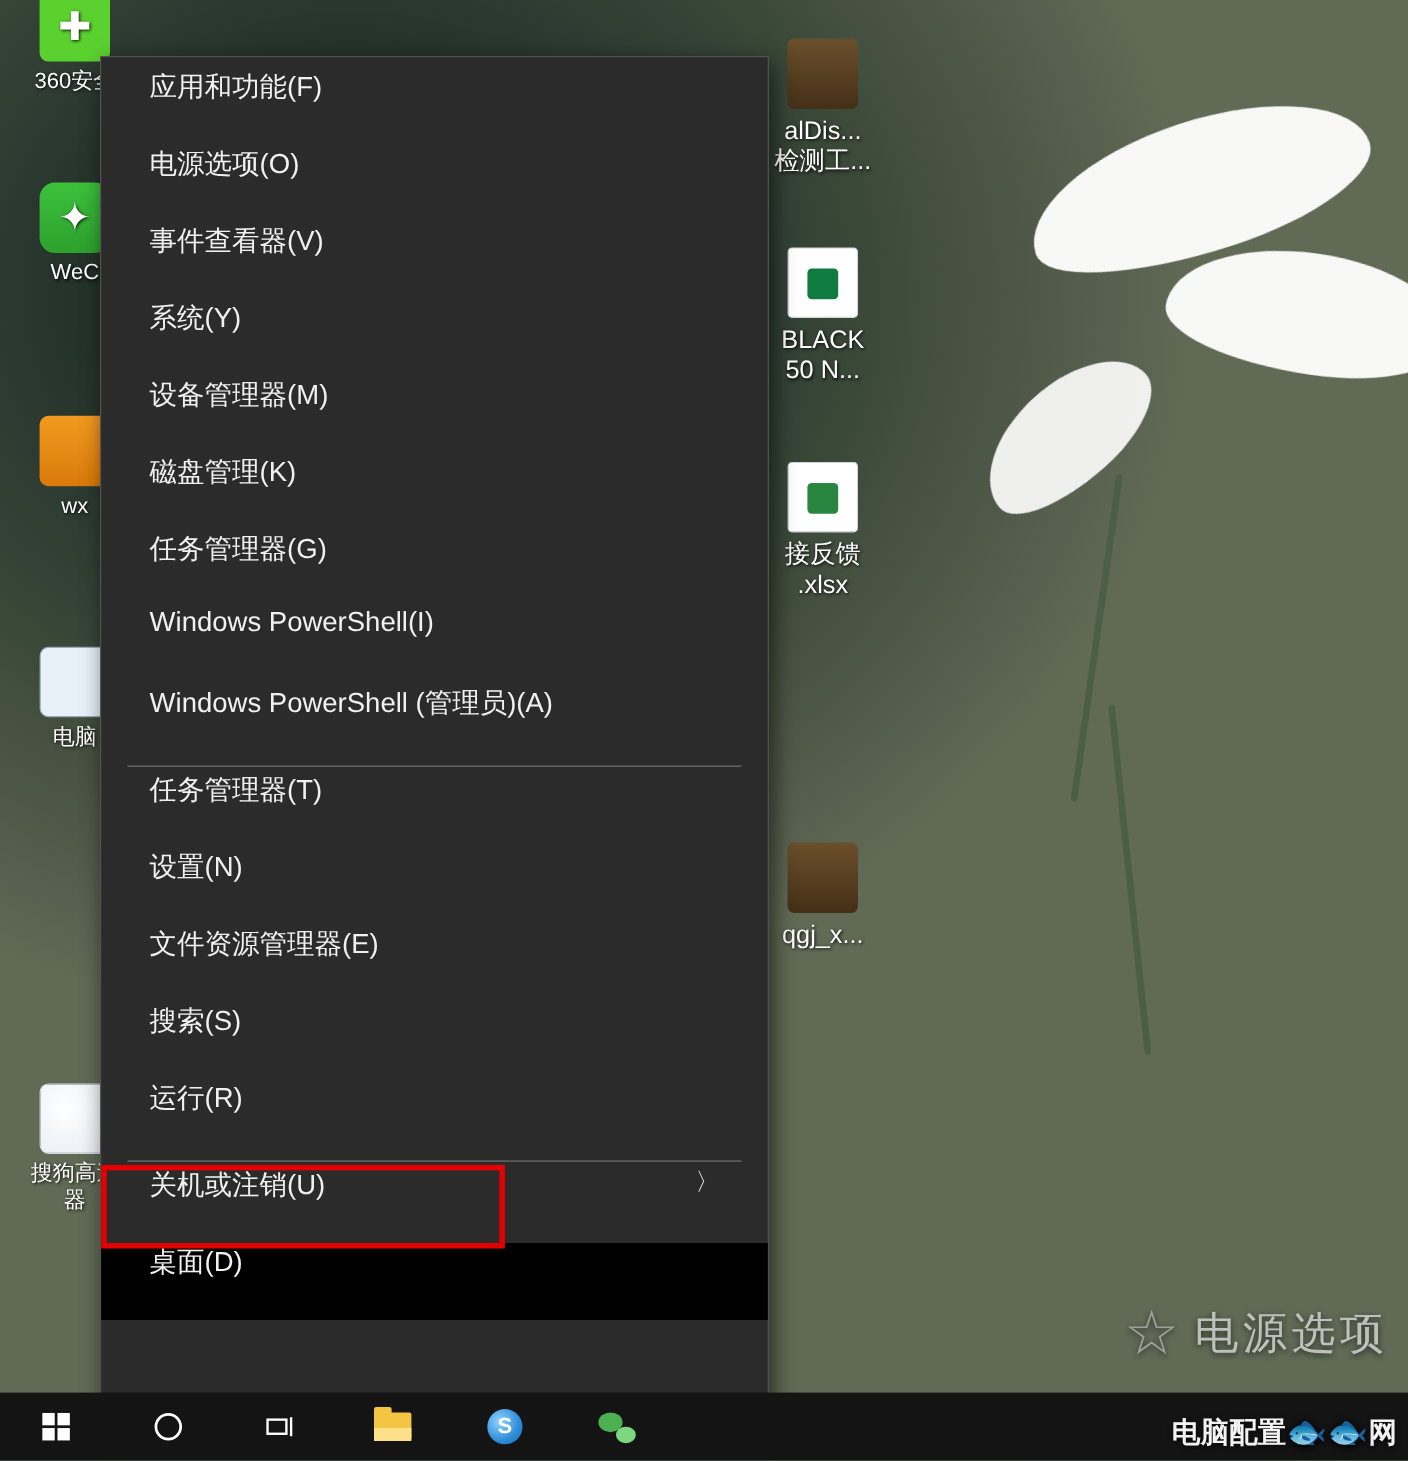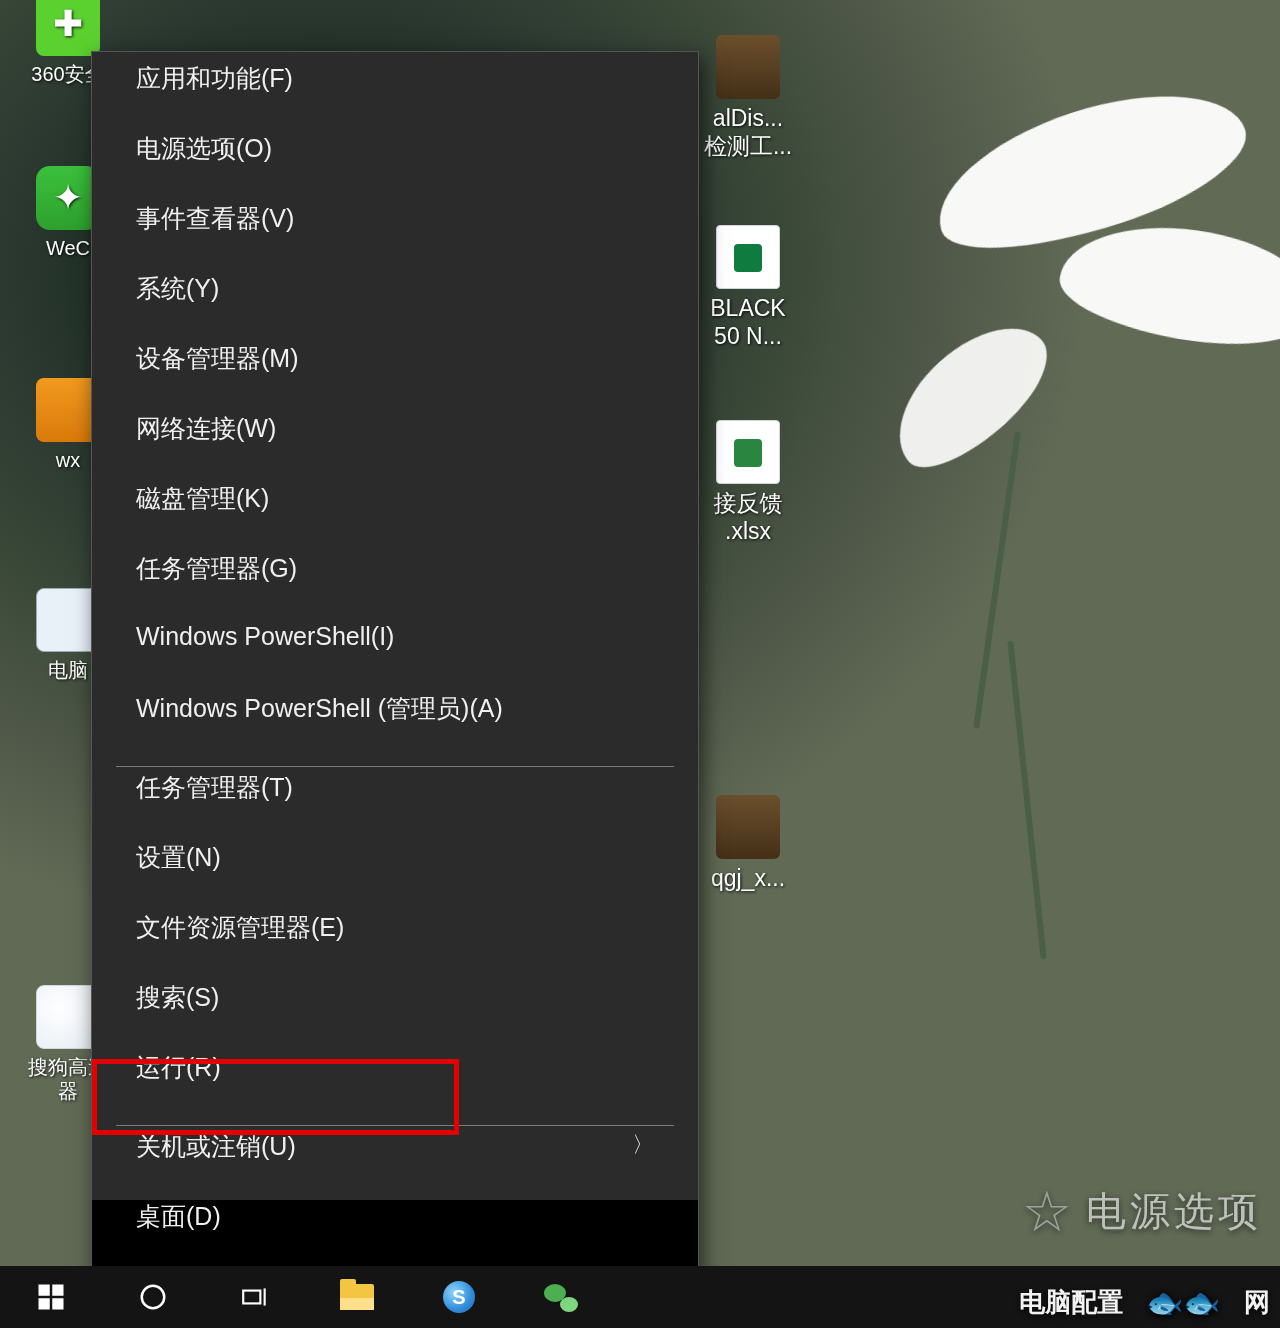--- a/index.html
+++ b/index.html
@@ -50,21 +50,21 @@
   .dd1 .ic { background: linear-gradient(#6b4f2c,#442f17); }
   .dd2 { left: 693px; top: 225px; }
   .dd2 .ic { background: #fff; border:1px solid #d0d6dc; border-radius: 4px; }
   .dd2 .ic::before { content:""; display:block; width:28px; height:28px; background:#0f7b3e; margin: 18px auto 0; border-radius:4px; }
   .dd3 { left: 693px; top: 420px; }
   .dd3 .ic { background: #fff; border:1px solid #d0d6dc; border-radius: 4px; }
   .dd3 .ic::before { content:""; display:block; width:28px; height:28px; background:#2a8540; margin: 18px auto 0; border-radius:4px; }
   .dd4 { left: 693px; top: 600px; }
   .dd4 .ic { background: #fff; border:1px solid #d0d6dc; border-radius: 4px; }
   .dd4 .ic::before { content:""; display:block; width:28px; height:28px; background:#2b579a; margin: 18px auto 0; border-radius:4px; }
-  .dd5 { left: 693px; top: 795px; }
+  .dd5 { left: 693px; top: 766px; }
   .dd5 .ic { background: linear-gradient(#6b4f2c,#442f17); }
 
   
   .winx {
     position: absolute; left: 91px; top: 51px; width: 608px; height: 1255px;
     background: #2b2b2b; border: 1px solid #555; box-shadow: 4px 6px 20px rgba(0,0,0,0.6);
   }
   .winx .item {
     display: flex; align-items: flex-start; justify-content: space-between;
     padding: 0 44px; height: 70px; font-size: 25px; color: #f0f0f0; cursor: default;
@@ -97,21 +97,21 @@
     display:flex; align-items:center; justify-content:center; color:#fff; font-weight:bold; font-size:20px;
   }
   .tb-btn .wechat { width:34px; height:30px; position: relative; }
   .tb-btn .wechat .b1 { position:absolute; width:22px; height:18px; background:#4caf50; border-radius:50%; left:0; top:2px; }
   .tb-btn .wechat .b2 { position:absolute; width:18px; height:15px; background:#7ed67e; border-radius:50%; right:0; bottom:0; }
 
   
   .wm1 {
     position: absolute; right: 10px; bottom: 8px; color: #fff; opacity: 0.95;
     font-size: 26px; font-weight: 600; text-shadow: 0 2px 6px rgba(0,0,0,0.8);
-    display:flex; align-items:center; gap:23px;text-align:right;
+    display:flex; align-items:center; gap:0;text-align:right;
   }
   .wm1 .fish { font-size: 30px; color: #2fa0ff; filter: drop-shadow(0 0 4px rgba(0,0,0,0.6)); }
   .wm2 {
     position: absolute; right: 18px; bottom: 84px; color: #cfcfcf; opacity: 0.85;
     font-size: 40px; letter-spacing: 4px; font-weight: 500;
     text-shadow: 0 2px 6px rgba(0,0,0,0.7);
     display: flex; align-items: center; gap: 10px;
   }
   .wm2 .star { font-size: 56px; color: #aaa; }
 </style>
@@ -189,23 +189,20 @@
   <div class="item">
       <span>事件查看器(V)</span>
     </div>
   <div class="item">
       <span>系统(Y)</span>
     </div>
   <div class="item">
       <span>设备管理器(M)</span>
     </div>
   <div class="item">
-      <span>网络连接(W)</span>
-    </div>
-  <div class="item">
       <span>磁盘管理(K)</span>
     </div>
   <div class="item">
       <span>任务管理器(G)</span>
     </div>
   <div class="item">
       <span>Windows PowerShell(I)</span>
     </div>
   <div class="item">
       <span>Windows PowerShell (管理员)(A)</span>

